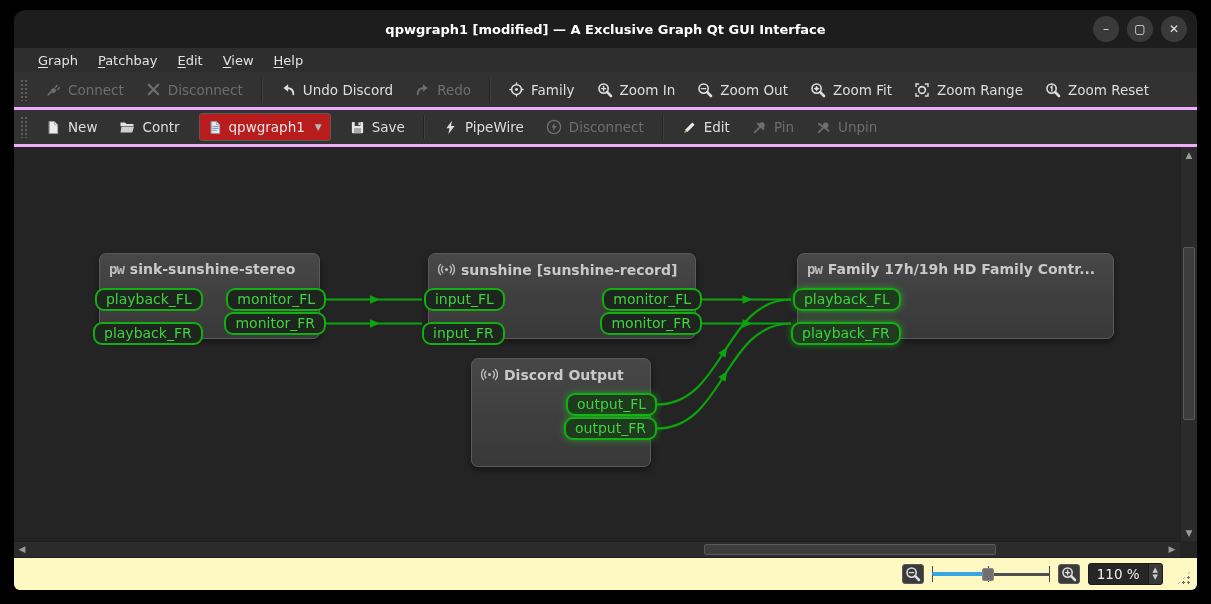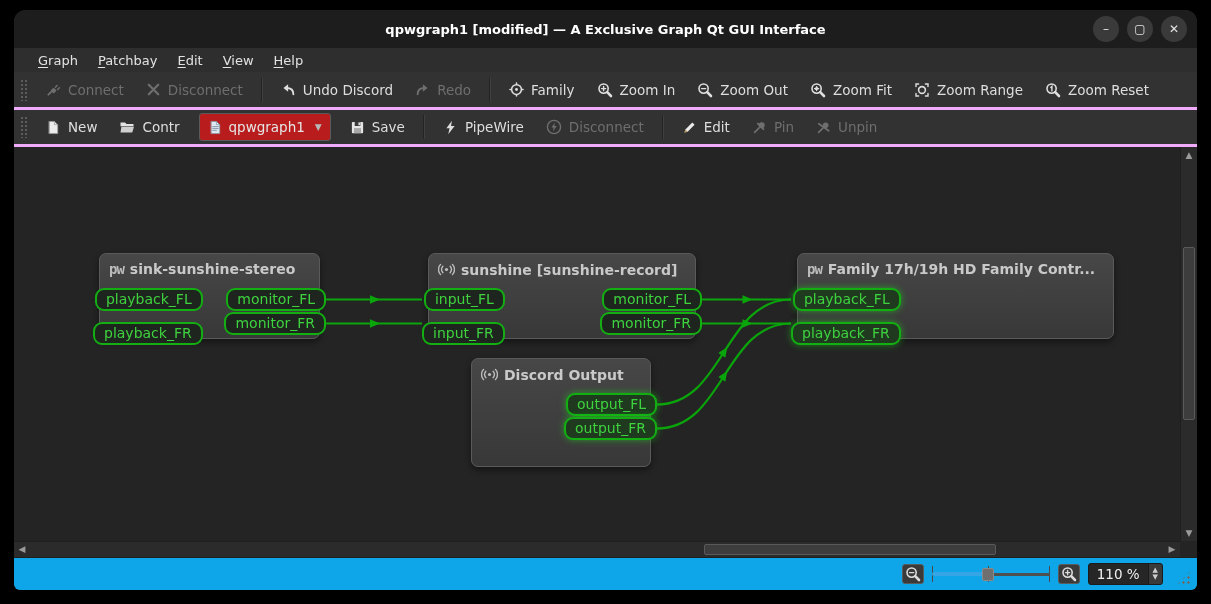--- a/index.html
+++ b/index.html
@@ -65,21 +65,21 @@
   .hscroll { position:absolute; left:0; right:17px; bottom:0; height:16px; background:#2b2b2b; border-top:1px solid #1f1f1f; }
   .sb-arrow { position:absolute; color:#9a9a9a; font-size:9px; line-height:14px; text-align:center; }
   .vs-up   { top:1px; left:0; width:16px; height:14px; }
   .vs-down { bottom:1px; left:0; width:16px; height:14px; }
   .hs-left { left:1px; top:0; width:14px; height:15px; line-height:15px; }
   .hs-right{ right:1px; top:0; width:14px; height:15px; line-height:15px; }
   .vs-thumb { position:absolute; left:2px; width:12px; top:100px; height:173px; background:#3d3d3d; border:1px solid #5a5a5a; border-radius:2px; }
   .hs-thumb { position:absolute; top:2px; height:11px; left:690px; width:292px; background:#3d3d3d; border:1px solid #5a5a5a; border-radius:2px; }
 
   
-  .statusbar { height:33px; background:#0ea5e9; border-top:1px solid #1f1f1f; flex:none;
+  .statusbar { height:33px; background:#fef9c3; border-top:1px solid #1f1f1f; flex:none;
                display:flex; align-items:center; padding:0 6px 0 12px; }
   .status-right { margin-left:auto; display:flex; align-items:center; gap:8px; }
   .zoom-btn { width:22px; height:20px; background:#3a3a3a; border:1px solid #5a5a5a; border-radius:3px;
               color:#dcdcdc; display:flex; align-items:center; justify-content:center; }
   .slider { position:relative; width:118px; height:18px; }
   .slider .track { position:absolute; left:0; right:0; top:8px; height:3px; background:#505050; border-radius:2px; }
   .slider .fill  { position:absolute; left:0; width:47%; top:7px; height:4px; background:#35a5e5; border-radius:2px; }
   .slider .tick  { position:absolute; top:1px; width:1px; height:16px; background:#4a4a4a; }
   .slider .handle{ position:absolute; left:50px; top:3px; width:12px; height:13px; background:#6f6f6f;
                    border:1px solid #8a8a8a; border-radius:2px; }

